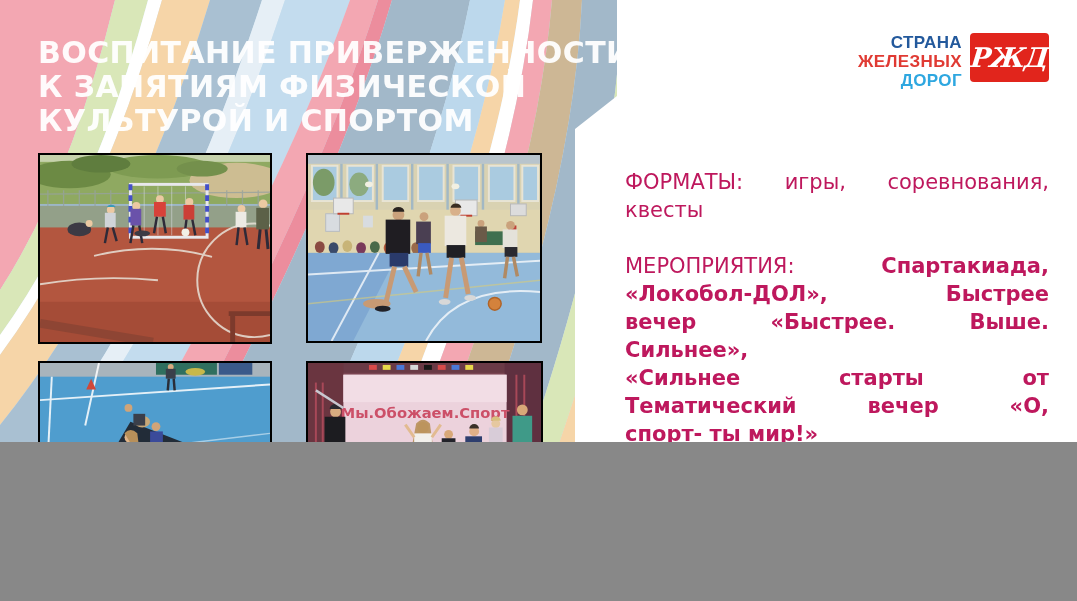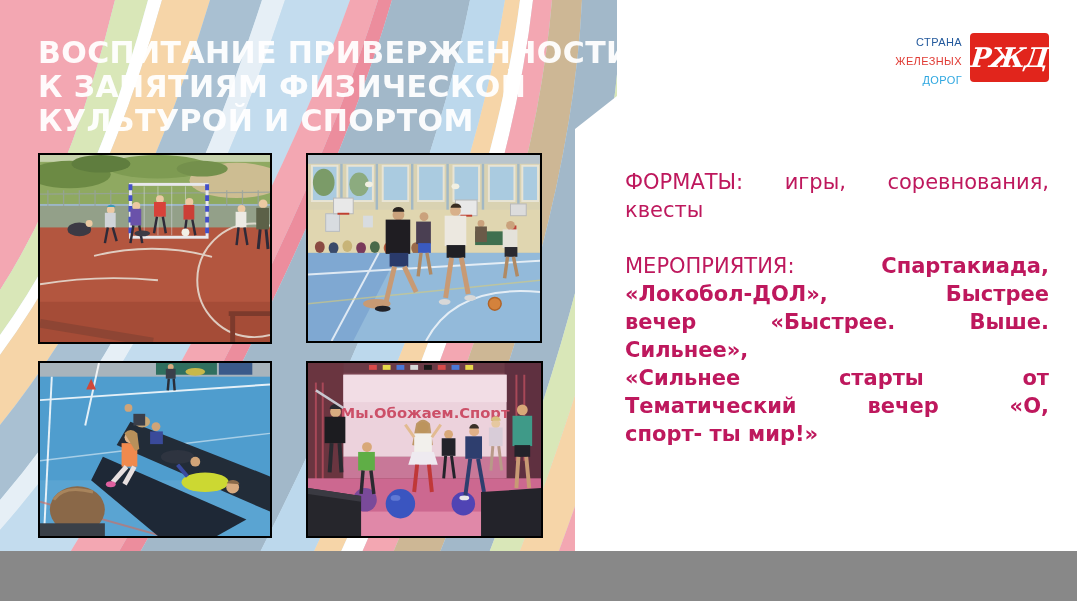--- a/index.html
+++ b/index.html
@@ -1,29 +1,29 @@
 <!DOCTYPE html>
 <html><head>
 <meta charset="utf-8">
 <style>
   html,body{margin:0;padding:0;background:#888;}
   .slide{
-    position:relative;width:1077px;height:551px;overflow:hidden;
+    position:relative;width:1077px;height:442px;overflow:hidden;
     background:#cfe3f0;font-family:"DejaVu Sans",sans-serif;
   }
   .bg{position:absolute;left:0;top:0;width:1077px;height:601px;}
   .title{
     position:absolute;left:38px;top:36px;color:rgba(255,255,255,.94);
     font-size:30px;line-height:34px;font-weight:700;letter-spacing:.4px;
     white-space:nowrap;
   }
   .brand{
     position:absolute;left:845px;top:33px;width:117px;text-align:right;
-    font-family:"Liberation Sans",sans-serif;font-weight:400;
-    font-size:11px;line-height:19px;letter-spacing:.4px;
+    font-family:"Liberation Sans",sans-serif;font-weight:700;
+    font-size:17px;line-height:19px;letter-spacing:.4px;
   }
   .brand .l1{color:#23599c}
   .brand .l2{color:#e03a33}
   .brand .l3{color:#2ea7e0}
   .emblem{
     position:absolute;left:970px;top:33px;width:79px;height:49px;
     background:#e1251c;border-radius:4px;display:flex;align-items:center;justify-content:center;
   }
   .emblem span{
     color:#fff;font-family:"DejaVu Serif",serif;font-style:italic;font-weight:700;

